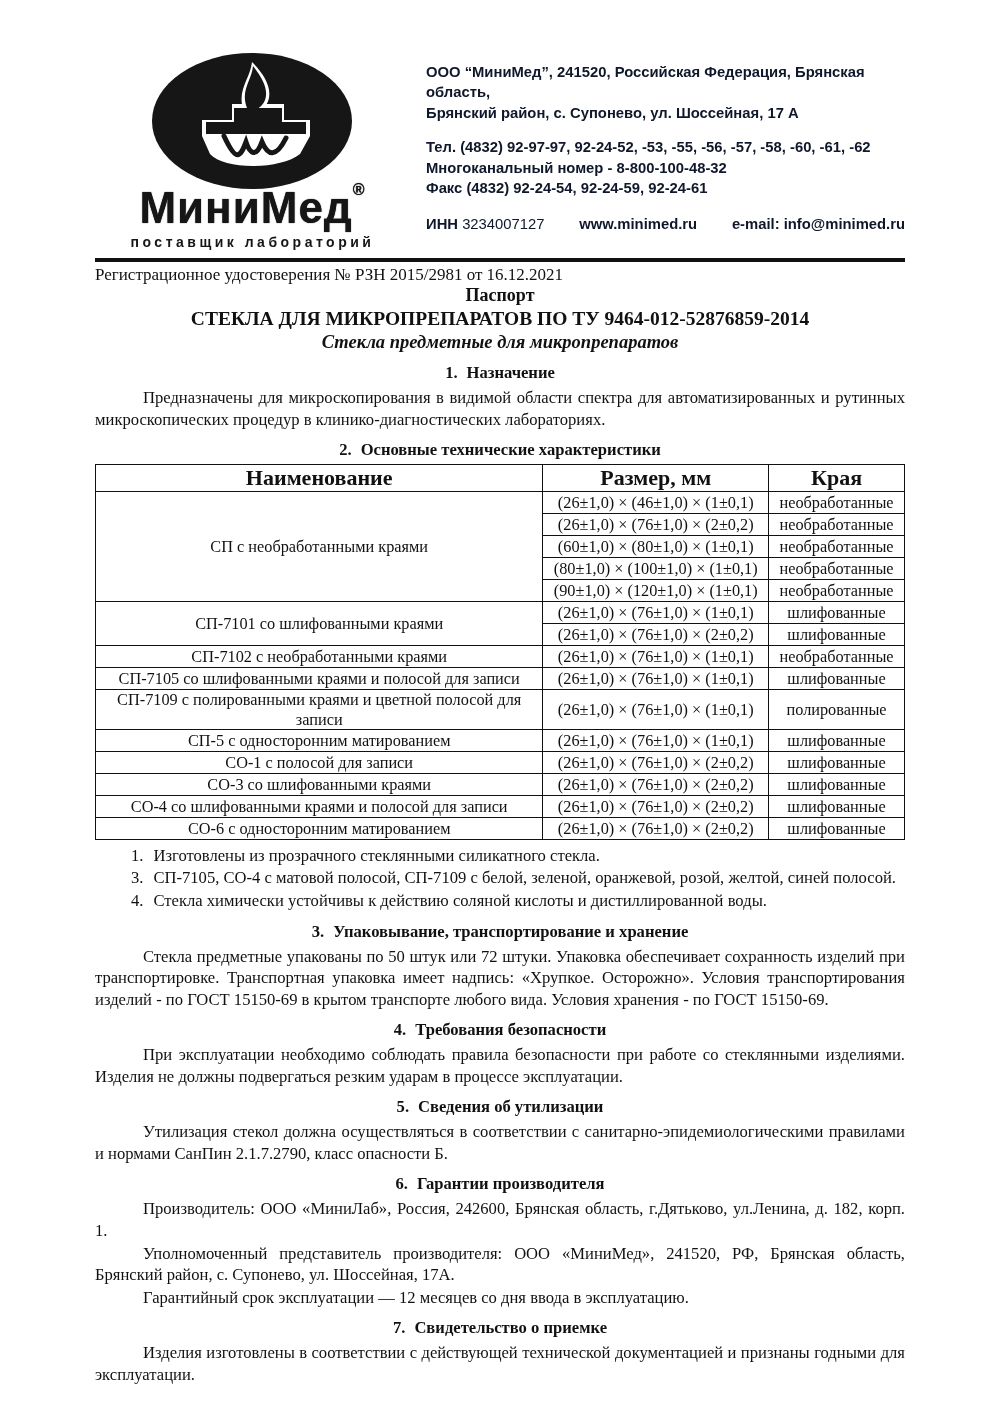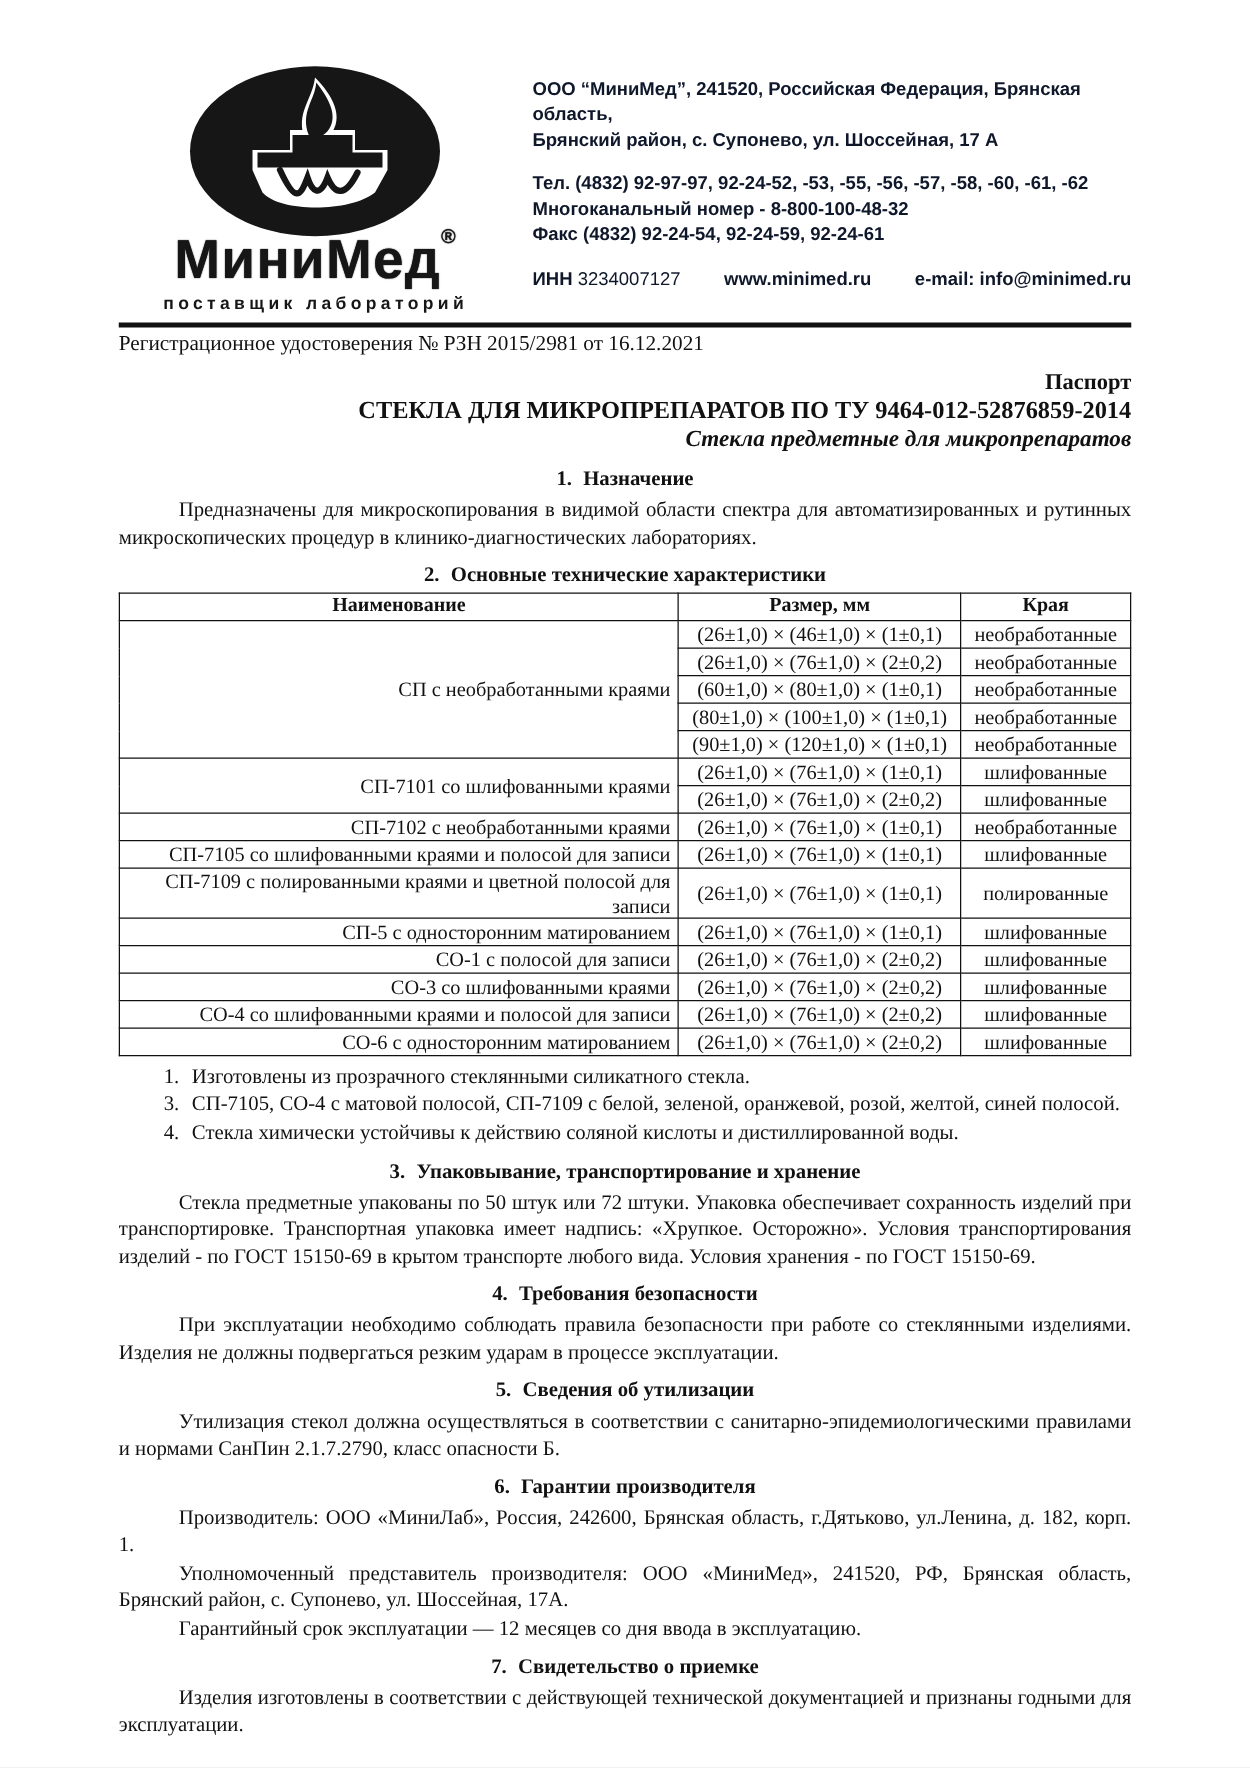--- a/index.html
+++ b/index.html
@@ -29,36 +29,36 @@
     color:#0f172a;
   }
   .contact-gap{height:14px;}
   .inn-row{display:flex;justify-content:space-between;margin-top:16px;align-items:baseline;}
   .inn-value{font-weight:normal;}
 
   .rule{height:4px;background:#111;margin-top:8px;}
   .reg-line{font-size:17px;margin-top:3px;}
 
   
-  .title-block{text-align:right;margin-top:10px;line-height:1.22;}
+  .title-block{text-align:center;line-height:1.22;}
   .t1{font-weight:bold;font-size:18px;}
   .t2{font-weight:bold;font-size:19.5px;}
   .t3{font-weight:bold;font-style:italic;font-size:18.5px;}
 
   .sec-head{text-align:center;font-weight:bold;font-size:16.6px;margin:10px 0 4px;}
   .sec-head .num{margin-right:9px;}
   p.body{margin:1px 0;text-align:justify;text-indent:48px;font-size:16.6px;line-height:1.3;}
   p.note{margin:1px 0;text-align:justify;text-indent:36px;font-size:16.6px;line-height:1.3;}
   p.note .num{margin-right:10px;}
 
   
   table.spec{border-collapse:collapse;width:100%;margin-top:3px;font-size:16.3px;}
   table.spec th,table.spec td{border:1.6px solid #111;padding:0 6px;height:21px;line-height:1.18;}
-  table.spec th{font-size:16px;text-align:center;}
-  td.name{text-align:right;padding-left:9px;}
+  table.spec th{font-size:22px;text-align:center;}
+  td.name{text-align:center;padding-left:9px;}
   td.size,td.edge{text-align:center;white-space:nowrap;}
 </style>
 </head>
 <body>
 
 <div class="page">
   <div class="content">
 
     <div class="header">
       <div class="logo-block">

